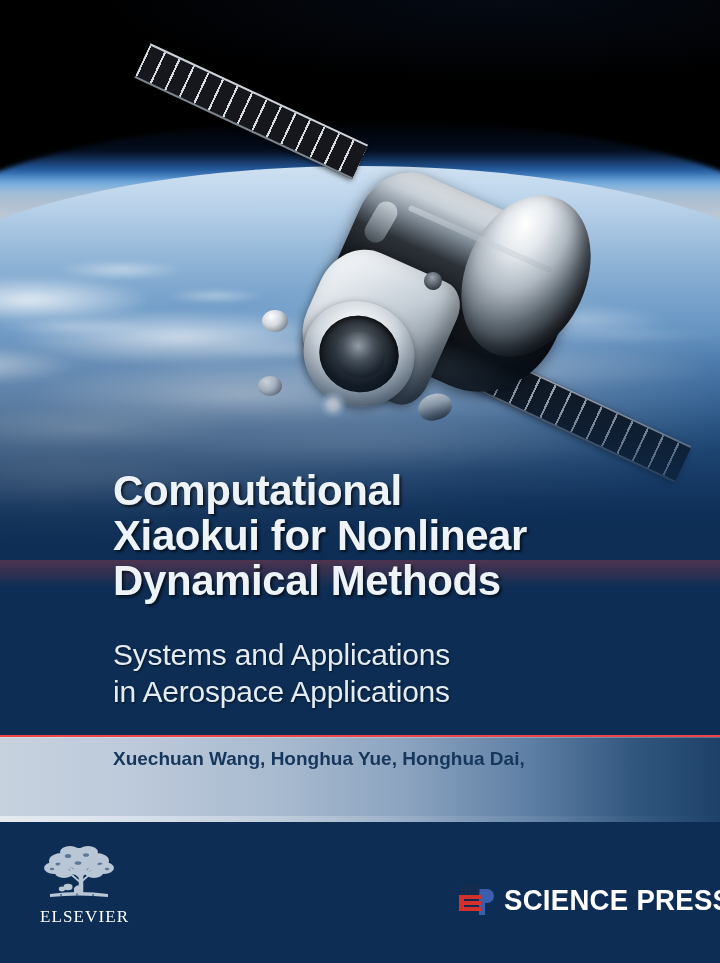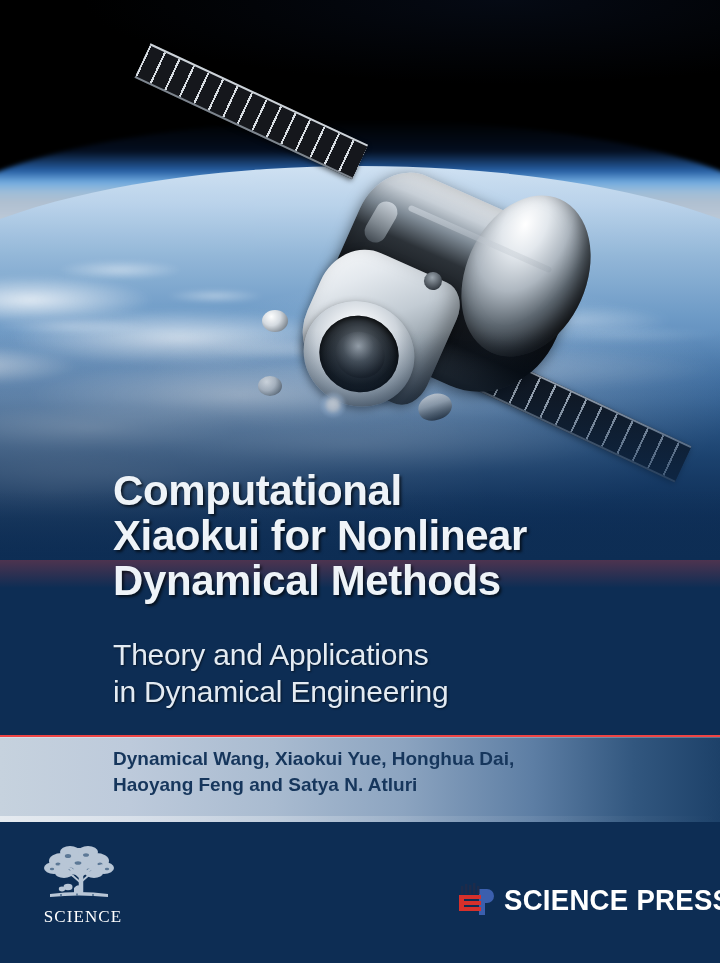--- a/index.html
+++ b/index.html
@@ -406,28 +406,27 @@
 
   <div class="title-plate"></div>
 
   <div class="title-block">
     <div class="title-line">Computational</div>
     <div class="title-line">Xiaokui for Nonlinear</div>
     <div class="title-line">Dynamical Methods</div>
   </div>
 
   <div class="subtitle-block">
-    <div class="subtitle-line">Theory and Applications</div>
-    <div class="subtitle-line">in Dynamical Engineering</div>
+    <div class="subtitle-line">Systems and Applications</div>
+    <div class="subtitle-line">in Aerospace Applications</div>
   </div>
 
   <div class="author-band"></div>
   <div class="authors">
-    <div class="author-line">Dynamical Wang, Xiaokui Yue, Honghua Dai,</div>
-    <div class="author-line">Haoyang Feng and Satya N. Atluri</div>
+    <div class="author-line">Xuechuan Wang, Honghua Yue, Honghua Dai,</div>
   </div>
 
   <div class="bottom-bar"></div>
 
   <div class="elsevier">
     <svg class="elsevier-tree" viewBox="0 0 78 62">
       <g fill="#b8c6d6">
 
         <ellipse cx="39" cy="15" rx="19" ry="9"></ellipse>
         <ellipse cx="22" cy="19" rx="13" ry="8"></ellipse>
@@ -471,21 +470,21 @@
         <path d="M34 46 q4 -5 7 -1 l0 6 -7 0 z"></path>
       </g>
 
       <path d="M10 52 q29 -4 58 0 l0 3 q-29 -3 -58 0 z" fill="#b8c6d6"></path>
       <g fill="#123a63" opacity="0.5">
         <rect x="20" y="52" width="2" height="2"></rect>
         <rect x="36" y="51.5" width="2" height="2"></rect>
         <rect x="52" y="52" width="2" height="2"></rect>
       </g>
     </svg>
-    <div class="elsevier-word">SCIENCE</div>
+    <div class="elsevier-word">ELSEVIER</div>
   </div>
 
   <div class="science-press">
     <svg class="sp-mark" viewBox="0 0 40 34">
 
       <g fill="#3b5fae">
         <rect x="24" y="6" width="6" height="26"></rect>
         <path d="M28 6 h4 a7 7 0 0 1 0 14 h-4 z"></path>
       </g>
 

